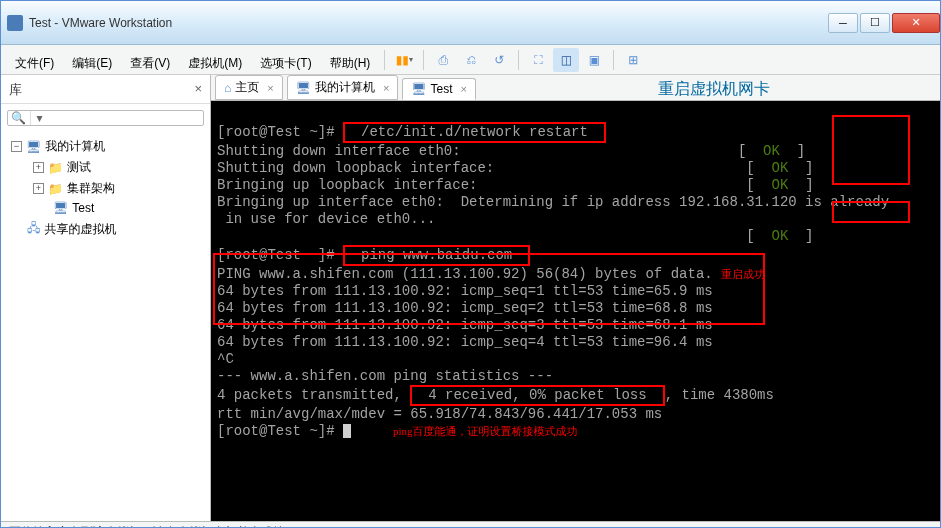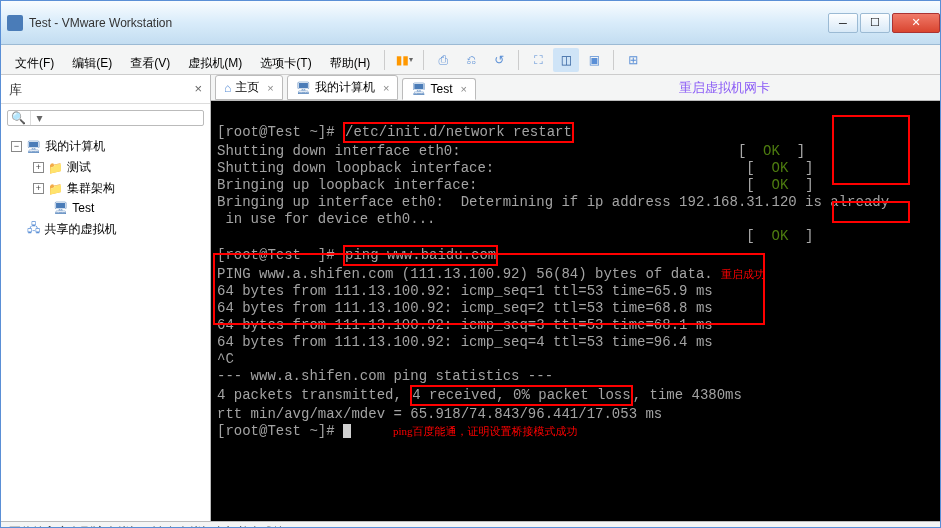--- a/index.html
+++ b/index.html
@@ -27,25 +27,25 @@
 .tree-node.indent1 { padding-left: 28px; }
 .tree-node.indent2 { padding-left: 48px; }
 .tree-toggle { width: 11px; height: 11px; border: 1px solid #888; display: flex; align-items: center; justify-content: center; font-size: 9px; line-height: 9px; color: #444; }
 .folder-icon { color: #d9a83b; }
 .monitor-icon { color: #4a7cb8; }
 .content { flex: 1; display: flex; flex-direction: column; background: #fff; }
 .tabs { display: flex; align-items: center; height: 26px; padding: 0 4px; gap: 4px; border-bottom: 1px solid #bbb; background: #f4f5f5; position: relative; }
 .tab { display: flex; align-items: center; gap: 4px; padding: 3px 8px; border: 1px solid #bbb; background: #fff; border-radius: 3px 3px 0 0; cursor: pointer; }
 .tab.active { background: #fff; border-bottom: 1px solid #fff; position: relative; top: 1px; }
 .tab .x { color: #888; margin-left: 4px; font-size: 11px; }
-.annot-right { position: absolute; right: 170px; top: 4px; color: #8b5cf6; font-size: 13px; }
+.annot-right { position: absolute; right: 170px; top: 4px; color: #0369a1; font-size: 16px; }
 .terminal { flex: 1; background: #000; color: #aaa; font-family: "Courier New", monospace; font-size: 14px; line-height: 17px; padding: 4px 6px; overflow: hidden; position: relative; white-space: pre; }
 .t-white { color: #a3a3a3; }
 .t-green { color: #4d7c0f; }
-.redbox { border: 2px solid #f00; padding: 0 0; display: inline-block; }
+.redbox { border: 2px solid #f00; padding: 0 16px; display: inline-block; }
 .redbox-block { border: 2px solid #f00; position: absolute; }
 .annot-red { color: #f00; font-family: Liberation Serif, serif; font-size: 11px; text-align: right; }
 .status { height: 22px; border-top: 1px solid #bbb; background: #f4f5f5; display: flex; align-items: center; padding: 0 8px; font-size: 12px; color: #333; }
 .cursor { display: inline-block; width: 8px; height: 14px; background: #d0d0d0; vertical-align: middle; }
 </style>
 </head>
 <body>
 
 <div class="titlebar">
   <div class="icon"></div>

